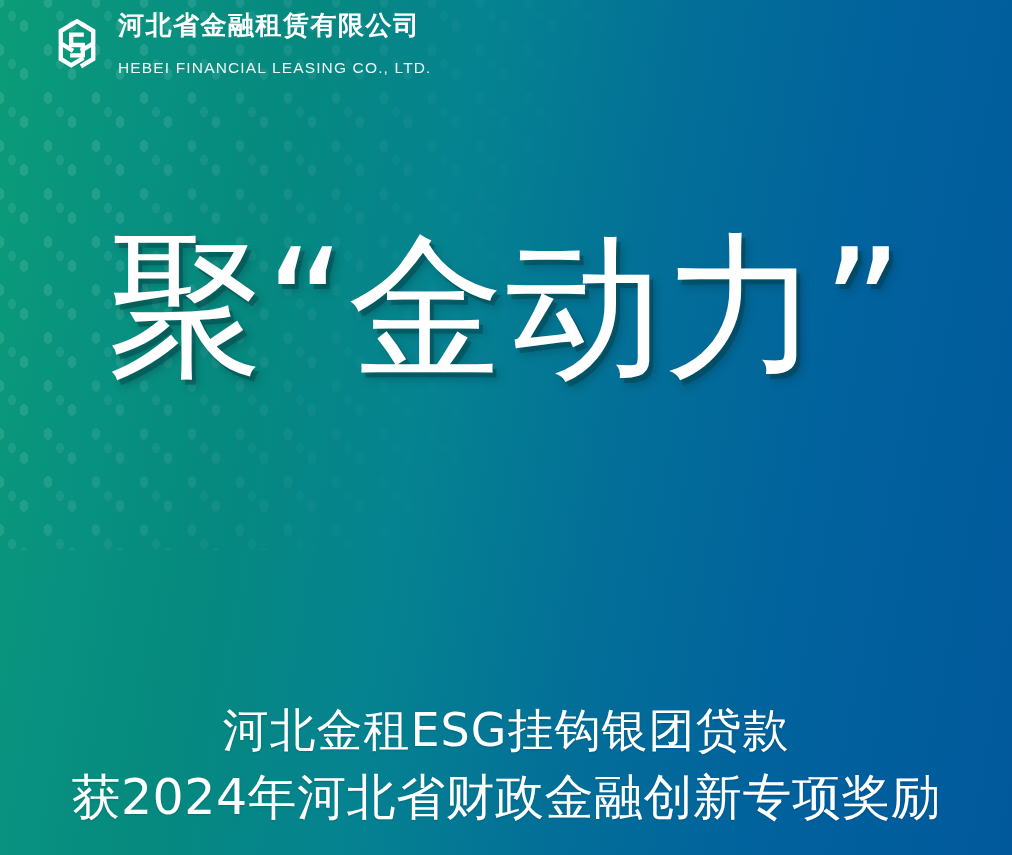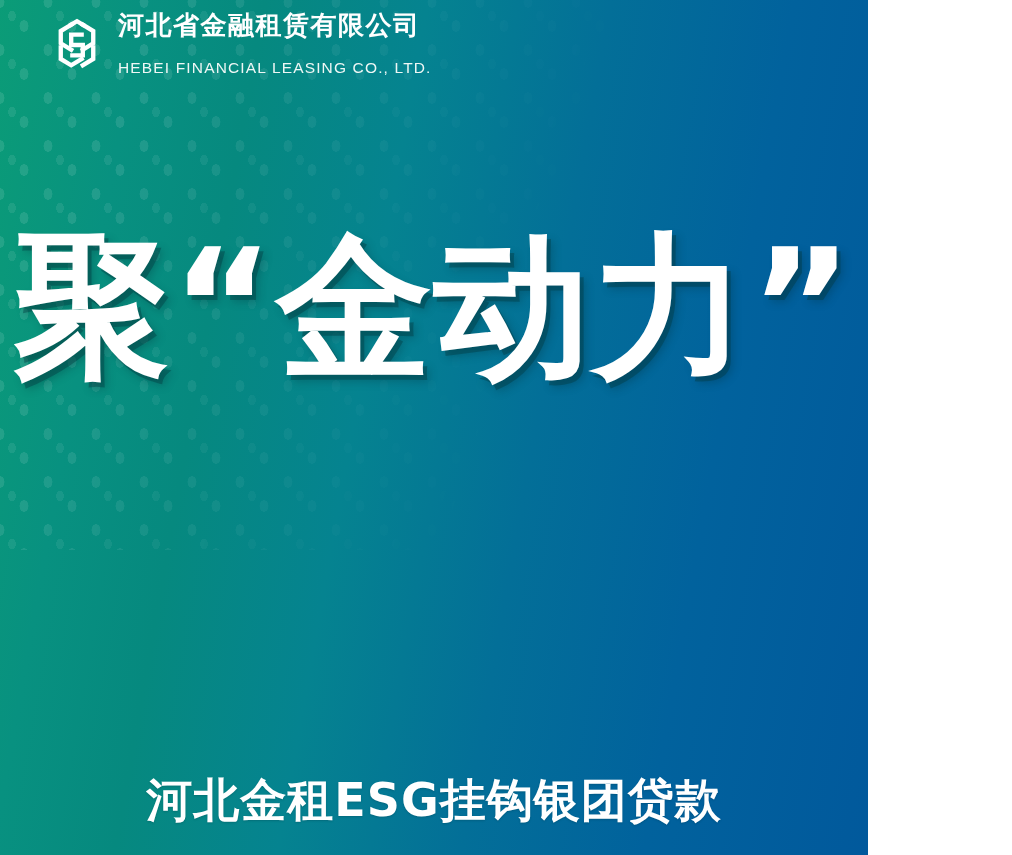--- a/index.html
+++ b/index.html
@@ -5,21 +5,21 @@
 <style>
   html, body {
     margin: 0;
     padding: 0;
     background: #ffffff;
   }
   * { box-sizing: border-box; }
 
   .poster {
     position: relative;
-    width: 868px;
+    width: 1012px;
     height: 855px;
     overflow: hidden;
     font-family: "Liberation Sans", "DejaVu Sans", sans-serif;
     
     background:
       linear-gradient(100deg,
         #0b9c77 0%,
         #089180 14%,
         #06897f 26%,
         #058390 42%,
@@ -100,21 +100,21 @@
     position: absolute;
     left: 0;
     right: 0;
     top: 208px;
     text-align: center;
     z-index: 4;
   }
   .headline-line {
     color: #ffffff;
     font-family: "DejaVu Sans", "Liberation Sans", sans-serif;
-    font-weight: 700;
+    font-weight: 400;
     font-size: 156px;
     line-height: 1.28;
     letter-spacing: 2px;
     white-space: nowrap;
     text-shadow:
        4px 5px 0 rgba(2, 58, 62, 0.40),
        6px 7px 9px rgba(1, 40, 48, 0.26);
   }
 
   
@@ -122,21 +122,21 @@
     position: absolute;
     left: 0;
     right: 0;
     bottom: 22px;
     text-align: center;
     z-index: 4;
   }
   .subtitle-line {
     color: #ffffff;
     font-family: "DejaVu Sans", "Liberation Sans", sans-serif;
-    font-weight: 700;
+    font-weight: 400;
     line-height: 1.42;
     white-space: nowrap;
     text-shadow: 0 1px 2px rgba(0, 40, 52, 0.22);
   }
   .subtitle-line.l1 { font-size: 46px; letter-spacing: 1px; }
   .subtitle-line.l2 { font-size: 49px; letter-spacing: 0.5px; }
 </style>
 </head>
 <body>
 
@@ -167,15 +167,16 @@
       <div class="logo-en">HEBEI FINANCIAL LEASING CO., LTD.</div>
     </div>
   </div>
 
   <div class="headline">
     <div class="headline-line">聚“金动力”</div>
   </div>
 
   <div class="subtitle">
     <div class="subtitle-line l1">河北金租ESG挂钩银团贷款</div>
+    <div class="subtitle-line l2">获2024年河北省财政金融创新专项奖励</div>
   </div>
 
 </div>
 
 </body></html>

